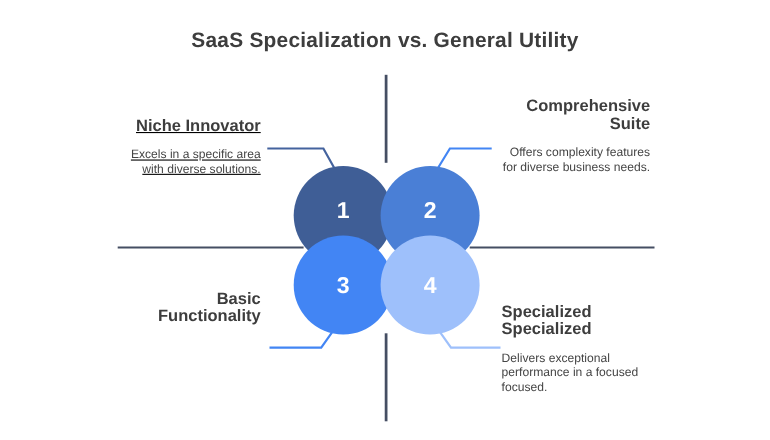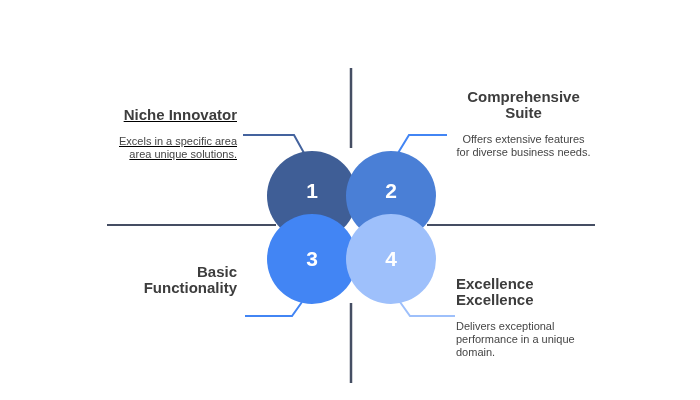--- a/index.html
+++ b/index.html
@@ -42,34 +42,35 @@
     color: #3d3d3d;
     margin: 0 0 12px 0;
   }
   .quad .desc {
     font-size: 11px;
     line-height: 13px;
     color: #454545;
     margin: 0;
   }
   .q1 { right: 463px; top: 107px; width: 135px; text-align: right; text-decoration: underline; }
-  .q2 { left: 456px;  top: 89px;  width: 135px; text-align: center; }
+  .q2 { left: 456px;  top: 89px;  width: 135px; text-align: right; }
   .q3 { right: 463px; top: 264px; width: 118px; text-align: right; }
   .q4 { left: 456px;  top: 276px; width: 125px; text-align: left; }
   .circle-number {
     font-family: "Liberation Sans", sans-serif;
     font-size: 21px;
     font-weight: bold;
   }
 </style>
 </head>
 <body>
 
 <div class="canvas">
 
+  <div class="title">SaaS Specialization vs. General Utility</div>
 
   <svg class="diagram" width="700" height="400" viewBox="0 0 700 400">
 
     <line x1="351" y1="68" x2="351" y2="148" stroke-width="2.5" stroke="#454e63"></line>
     <line x1="351" y1="303" x2="351" y2="383" stroke-width="2.5" stroke="#454e63"></line>
     <line x1="107" y1="225" x2="276" y2="225" stroke-width="2" stroke="#454e63"></line>
     <line x1="427" y1="225" x2="595" y2="225" stroke-width="2" stroke="#454e63"></line>
 
     <polyline points="243,135 294,135 304,153" fill="none" stroke-width="2" stroke="#44639e"></polyline>
     <polyline points="447,135 409,135 398,153" fill="none" stroke-width="2" stroke="#4285f4"></polyline>
@@ -82,30 +83,30 @@
     <circle cx="391" cy="259" r="45" fill="#9ec0fb"></circle>
 
     <text class="circle-number" x="312" y="198" text-anchor="middle" fill="#ffffff">1</text>
     <text class="circle-number" x="391" y="198" text-anchor="middle" fill="#ffffff">2</text>
     <text class="circle-number" x="312" y="266" text-anchor="middle" fill="#ffffff">3</text>
     <text class="circle-number" x="391" y="266" text-anchor="middle" fill="#ffffff">4</text>
   </svg>
 
   <div class="quad q1">
     <p class="heading">Niche Innovator</p>
-    <p class="desc">Excels in a specific area area unique solutions.</p>
+    <p class="desc">Excels in a specific area with diverse solutions.</p>
   </div>
 
   <div class="quad q2">
     <p class="heading">Comprehensive Suite</p>
-    <p class="desc">Offers extensive features for diverse business needs.</p>
+    <p class="desc">Offers complexity features for diverse business needs.</p>
   </div>
 
   <div class="quad q3">
     <p class="heading">Basic Functionality</p>
   </div>
 
   <div class="quad q4">
-    <p class="heading">Excellence Excellence</p>
-    <p class="desc">Delivers exceptional performance in a unique domain.</p>
+    <p class="heading">Specialized Specialized</p>
+    <p class="desc">Delivers exceptional performance in a focused focused.</p>
   </div>
 
 </div>
 
 </body></html>

